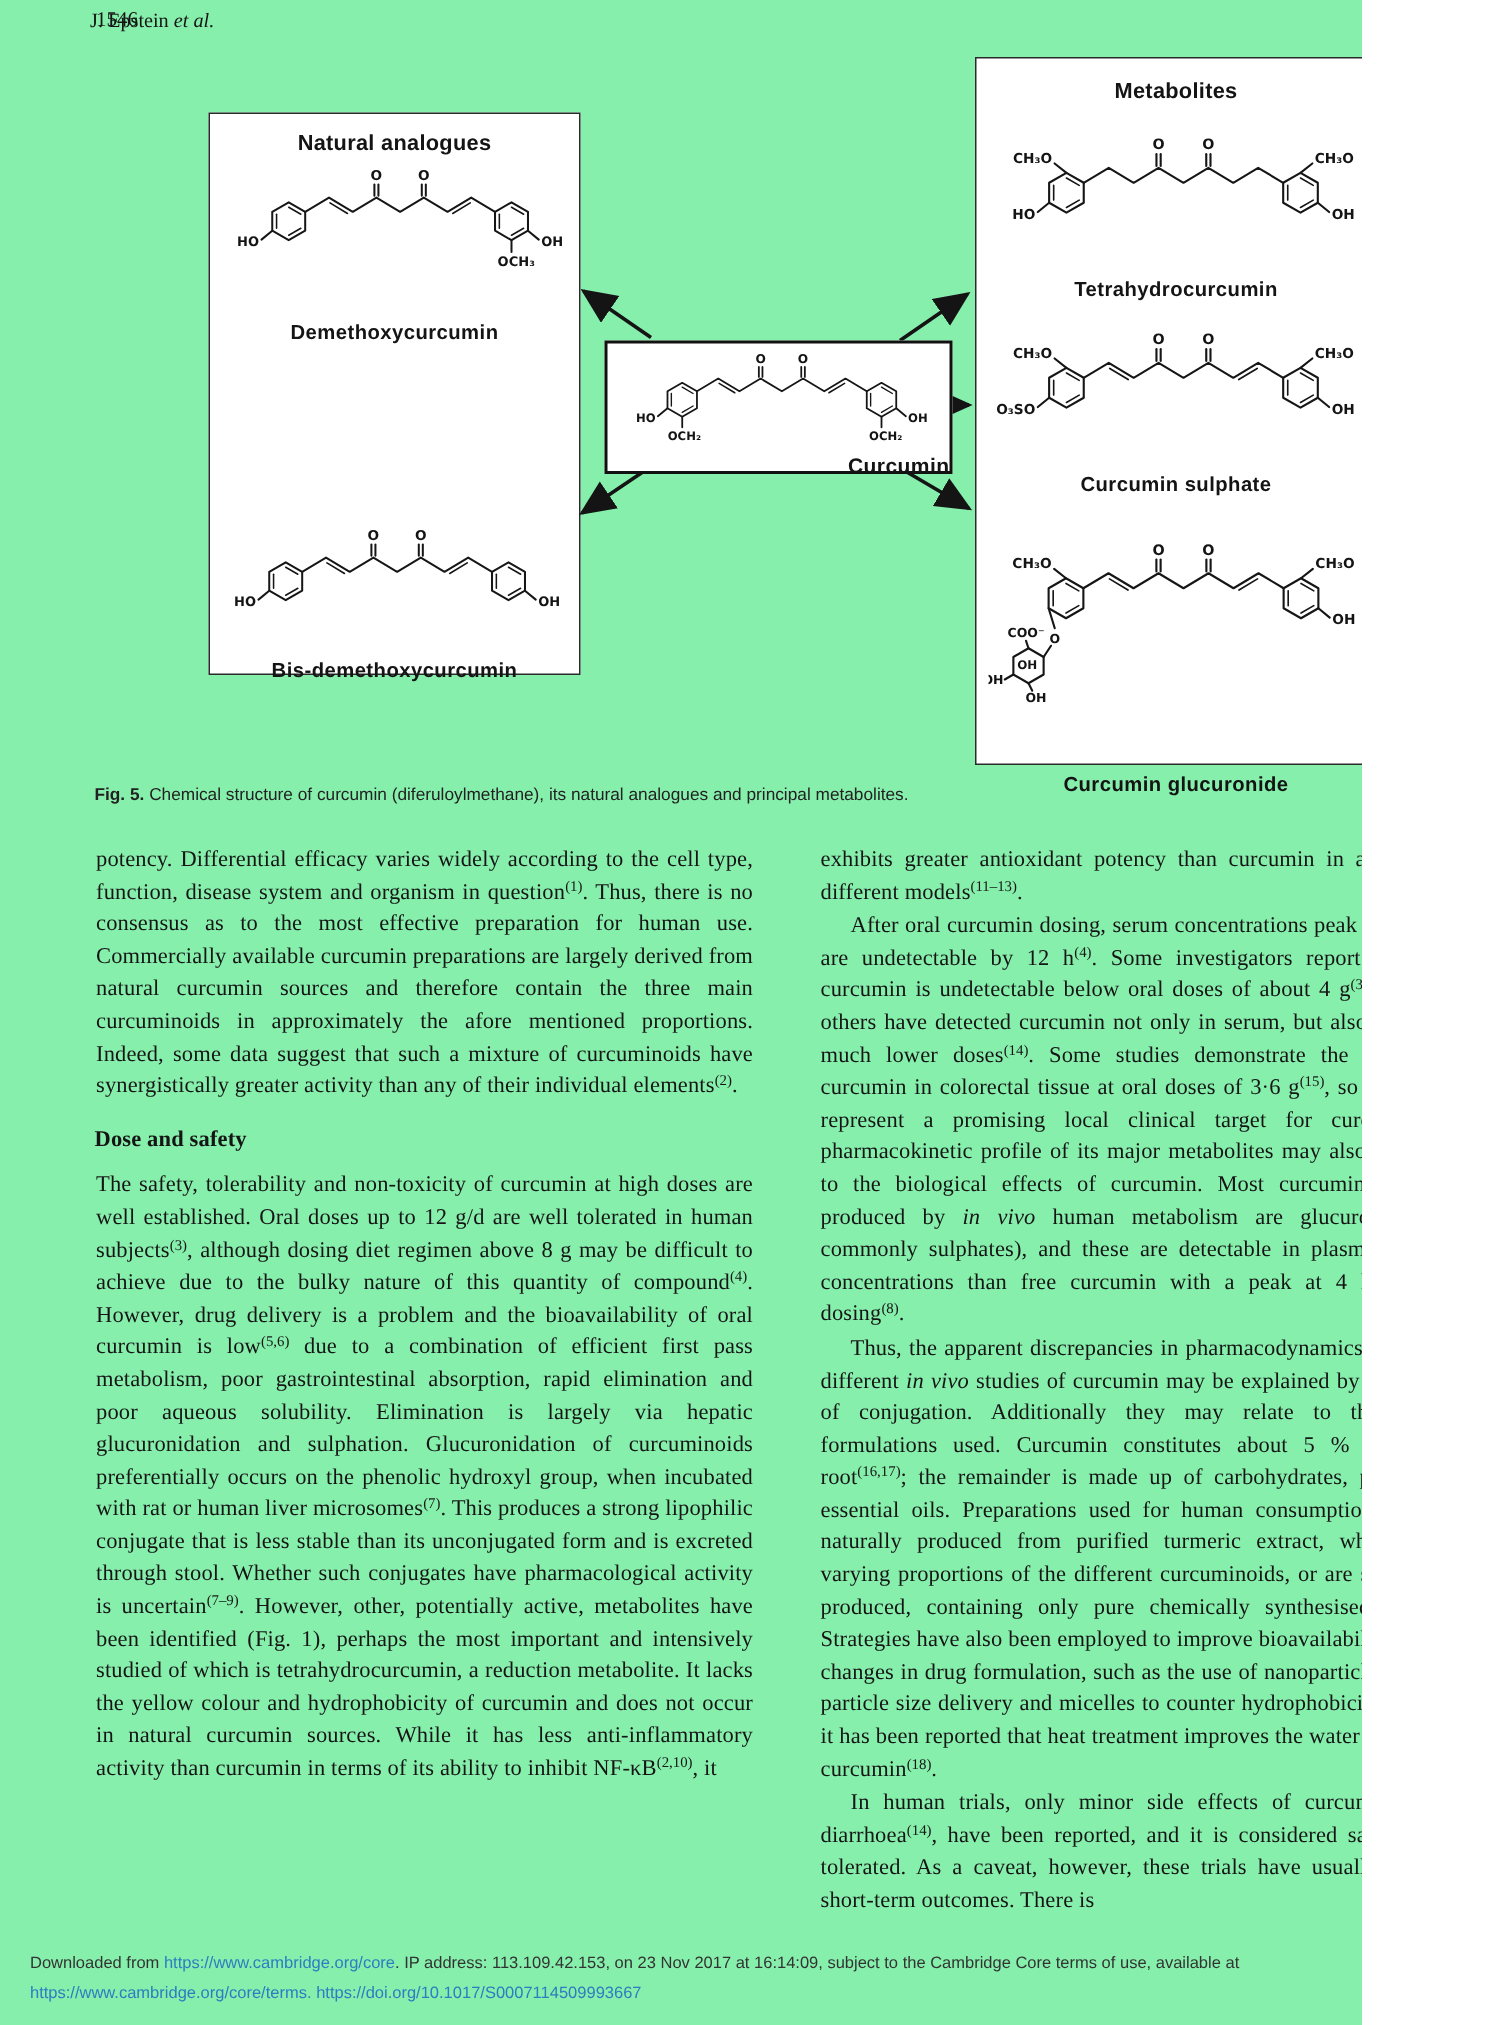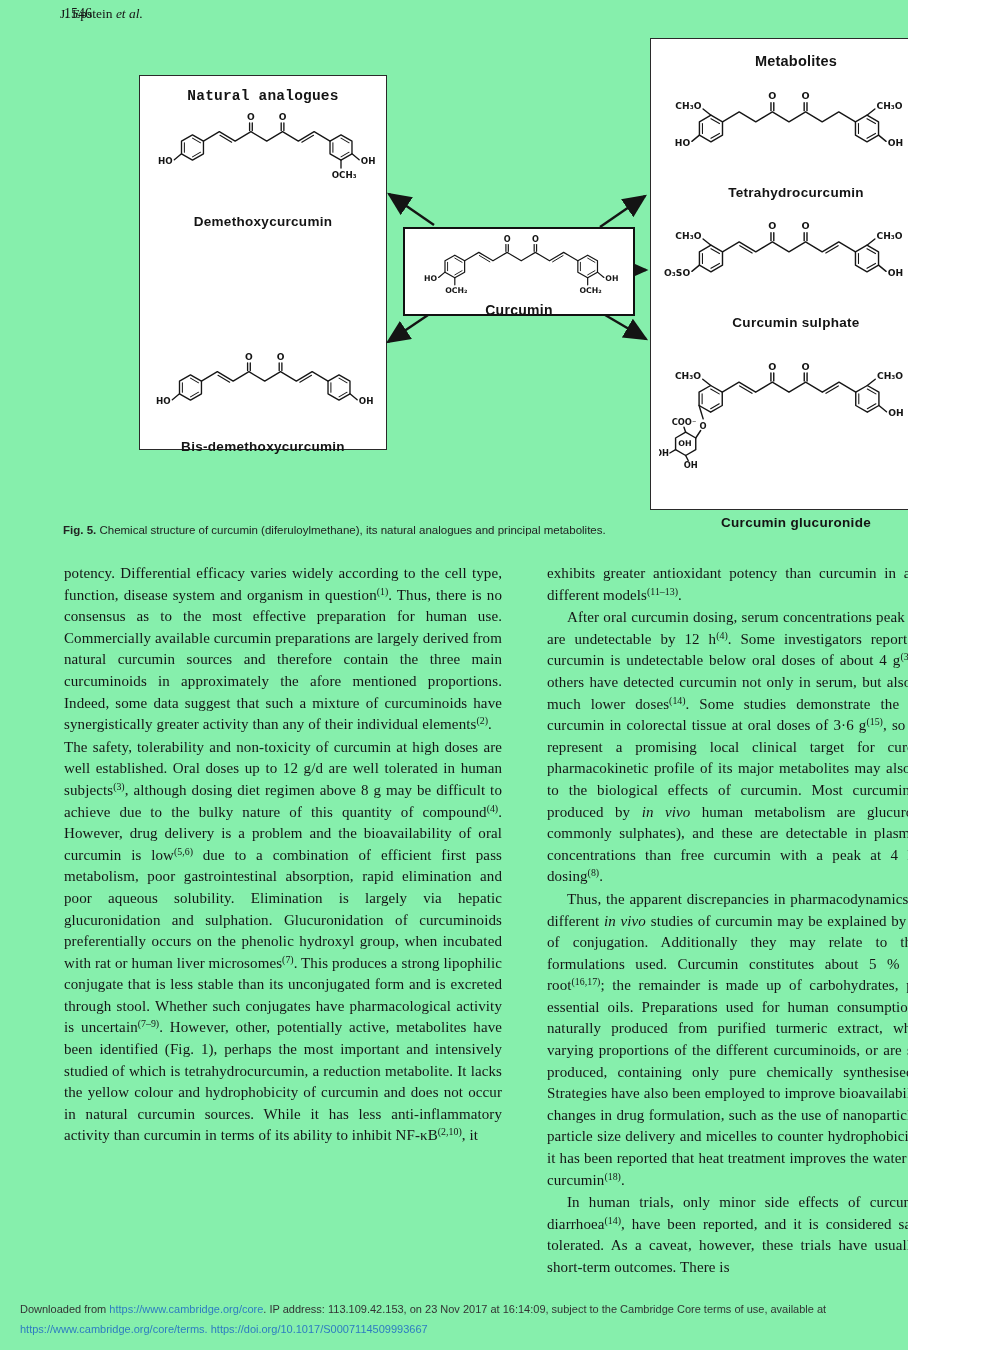--- a/index.html
+++ b/index.html
@@ -8,21 +8,21 @@
 
   
   .pageno{position:absolute;left:64px;top:6px;font-size:14px;}
   .runhead{position:absolute;left:60px;top:6px;width:940px;font-size:13.5px;}
 
   
   .figure{position:absolute;left:0;top:35px;width:1000px;height:485px;
           font-family:"Liberation Sans","DejaVu Sans",sans-serif;color:#141414;}
   .fbox{position:absolute;border:1.5px solid #2a2a2a;background:#fff;}
   .box-natural{left:139px;top:40px;width:246px;height:373px;}
-  .box-metabolites{left:650px;top:3px;width:266px;height:470px;padding-left:24px;}
+  .box-metabolites{left:650px;top:3px;width:266px;height:470px;}
   .box-curcumin{left:403px;top:192px;width:228px;height:85px;border:2.5px solid #111;z-index:3;}
   .ftitle{position:absolute;left:0;right:0;text-align:center;font-size:14.5px;font-weight:bold;letter-spacing:.2px;}
   .mname{position:absolute;left:0;right:0;text-align:center;font-size:13.5px;font-weight:bold;letter-spacing:.3px;margin-top:16px;}
   .mol{position:absolute;}
   .arrows{position:absolute;left:0;top:0;width:1000px;height:485px;pointer-events:none;z-index:2;}
 
   
   .caption{position:absolute;left:63px;top:524px;width:860px;
            font-family:"Liberation Sans","DejaVu Sans",sans-serif;font-size:11.5px;color:#222;}
   .caption b{font-weight:bold;}
@@ -46,21 +46,21 @@
 <body>
 
 <div class="page">
 
   <div class="pageno">1546</div>
   <div class="runhead"><span>J. Epstein </span><i>et al.</i></div>
 
   <div class="figure">
 
     <div class="fbox box-natural">
-      <div class="ftitle" style="top:12px;font-family:Liberation Mono, monospace;">Natural analogues</div>
+      <div class="ftitle" style="top:12px;">Natural analogues</div>
       <svg class="mol" style="left:3px;top:32px;width:238px;height:79px;" viewBox="0 0 300 100">
           <g stroke="#161616" stroke-width="1.7" fill="none" stroke-linecap="round" stroke-linejoin="round">
             <polygon points="62.0,34.0 75.9,42.0 75.9,58.0 62.0,66.0 48.1,58.0 48.1,42.0"></polygon>
             <line x1="62" y1="38.16" x2="72.25374078080775" y2="44.08" stroke-width="1.3"></line>
             <line x1="72.25374078080775" y1="55.92" x2="62" y2="61.84" stroke-width="1.3"></line>
             <line x1="51.74625921919225" y1="55.92" x2="51.74625921919225" y2="44.08" stroke-width="1.3"></line>
             <polygon points="250.0,34.0 263.9,42.0 263.9,58.0 250.0,66.0 236.1,58.0 236.1,42.0"></polygon>
             <line x1="250" y1="38.16" x2="260.25374078080773" y2="44.08" stroke-width="1.3"></line>
             <line x1="260.25374078080773" y1="55.92" x2="250" y2="61.84" stroke-width="1.3"></line>
             <line x1="239.74625921919224" y1="55.92" x2="239.74625921919224" y2="44.08" stroke-width="1.3"></line>
@@ -133,21 +133,21 @@
             <line x1="263.9" y1="58" x2="273" y2="65.5"></line>
             <line x1="250" y1="66" x2="250" y2="76"></line>
           </g>
           <text x="136" y="15" text-anchor="middle" font-size="11.5" font-family="&quot;DejaVu Sans&quot;,sans-serif" font-weight="bold" fill="#141414">O</text>
           <text x="176" y="15" text-anchor="middle" font-size="11.5" font-family="&quot;DejaVu Sans&quot;,sans-serif" font-weight="bold" fill="#141414">O</text>
           <text x="37" y="71" text-anchor="end" font-size="11" font-family="&quot;DejaVu Sans&quot;,sans-serif" font-weight="bold" fill="#141414">HO</text>
           <text x="64" y="88" text-anchor="middle" font-size="11" font-family="&quot;DejaVu Sans&quot;,sans-serif" font-weight="bold" fill="#141414">OCH₂</text>
           <text x="275" y="71" text-anchor="start" font-size="11" font-family="&quot;DejaVu Sans&quot;,sans-serif" font-weight="bold" fill="#141414">OH</text>
           <text x="254" y="88" text-anchor="middle" font-size="11" font-family="&quot;DejaVu Sans&quot;,sans-serif" font-weight="bold" fill="#141414">OCH₂</text>
         </svg>
-      <div class="mname" style="top:57px;font-size:14px;">Curcumin</div>
+      <div class="mname" style="top:57px;font-size:14px;text-align:right;">Curcumin</div>
     </div>
 
     <div class="fbox box-metabolites">
       <div class="ftitle" style="top:14px;">Metabolites</div>
       <svg class="mol" style="left:8px;top:48px;width:250px;height:83px;" viewBox="0 0 300 100">
           <g stroke="#161616" stroke-width="1.7" fill="none" stroke-linecap="round" stroke-linejoin="round">
             <polygon points="62.0,34.0 75.9,42.0 75.9,58.0 62.0,66.0 48.1,58.0 48.1,42.0"></polygon>
             <line x1="62" y1="38.16" x2="72.25374078080775" y2="44.08" stroke-width="1.3"></line>
             <line x1="72.25374078080775" y1="55.92" x2="62" y2="61.84" stroke-width="1.3"></line>
             <line x1="51.74625921919225" y1="55.92" x2="51.74625921919225" y2="44.08" stroke-width="1.3"></line>
@@ -257,20 +257,21 @@
         <line x1="631" y1="235" x2="646" y2="235" marker-end="url(#ah)"></line>
         <line x1="600" y1="277" x2="646" y2="304" marker-end="url(#ah)"></line>
       </g>
     </svg>
   </div>
 
   <div class="caption"><b>Fig. 5.</b><span> Chemical structure of curcumin (diferuloylmethane), its natural analogues and principal metabolites.</span></div>
 
   <div class="col col-left">
     <p>potency. Differential efficacy varies widely according to the cell type, function, disease system and organism in question<sup>(1)</sup>. Thus, there is no consensus as to the most effective preparation for human use. Commercially available curcumin preparations are largely derived from natural curcumin sources and therefore contain the three main curcuminoids in approximately the afore mentioned proportions. Indeed, some data suggest that such a mixture of curcuminoids have synergistically greater activity than any of their individual elements<sup>(2)</sup>.</p>
+    <div class="sect">Dose and safety</div>
     <p>The safety, tolerability and non-toxicity of curcumin at high doses are well established. Oral doses up to 12 g/d are well tolerated in human subjects<sup>(3)</sup>, although dosing diet regimen above 8 g may be difficult to achieve due to the bulky nature of this quantity of compound<sup>(4)</sup>. However, drug delivery is a problem and the bioavailability of oral curcumin is low<sup>(5,6)</sup> due to a combination of efficient first pass metabolism, poor gastrointestinal absorption, rapid elimination and poor aqueous solubility. Elimination is largely via hepatic glucuronidation and sulphation. Glucuronidation of curcuminoids preferentially occurs on the phenolic hydroxyl group, when incubated with rat or human liver microsomes<sup>(7)</sup>. This produces a strong lipophilic conjugate that is less stable than its unconjugated form and is excreted through stool. Whether such conjugates have pharmacological activity is uncertain<sup>(7–9)</sup>. However, other, potentially active, metabolites have been identified (Fig. 1), perhaps the most important and intensively studied of which is tetrahydrocurcumin, a reduction metabolite. It lacks the yellow colour and hydrophobicity of curcumin and does not occur in natural curcumin sources. While it has less anti-inflammatory activity than curcumin in terms of its ability to inhibit NF-κB<sup>(2,10)</sup>, it</p>
   </div>
 
   <div class="col col-right">
     <p>exhibits greater antioxidant potency than curcumin in a number of different models<sup>(11–13)</sup>.</p>
     <p class="ind">After oral curcumin dosing, serum concentrations peak at 1–2 h and are undetectable by 12 h<sup>(4)</sup>. Some investigators report that serum curcumin is undetectable below oral doses of about 4 g<sup>(3,4)</sup>; however, others have detected curcumin not only in serum, but also in urine, at much lower doses<sup>(14)</sup>. Some studies demonstrate the presence of curcumin in colorectal tissue at oral doses of 3·6 g<sup>(15)</sup>, so the gut may represent a promising local clinical target for curcumin. The pharmacokinetic profile of its major metabolites may also be relevant to the biological effects of curcumin. Most curcumin conjugates produced by <i>in vivo</i> human metabolism are glucuronides (less commonly sulphates), and these are detectable in plasma at greater concentrations than free curcumin with a peak at 4 h after oral dosing<sup>(8)</sup>.</p>
     <p class="ind">Thus, the apparent discrepancies in pharmacodynamics observed in different <i>in vivo</i> studies of curcumin may be explained by its high rate of conjugation. Additionally they may relate to the differing formulations used. Curcumin constitutes about 5 % of turmeric root<sup>(16,17)</sup>; the remainder is made up of carbohydrates, proteins and essential oils. Preparations used for human consumption are either naturally produced from purified turmeric extract, which contain varying proportions of the different curcuminoids, or are synthetically produced, containing only pure chemically synthesised curcumin. Strategies have also been employed to improve bioavailability based on changes in drug formulation, such as the use of nanoparticles to reduce particle size delivery and micelles to counter hydrophobicity. Recently, it has been reported that heat treatment improves the water solubility of curcumin<sup>(18)</sup>.</p>
     <p class="ind">In human trials, only minor side effects of curcumin, namely diarrhoea<sup>(14)</sup>, have been reported, and it is considered safe and well tolerated. As a caveat, however, these trials have usually examined short-term outcomes. There is</p>
   </div>
 

